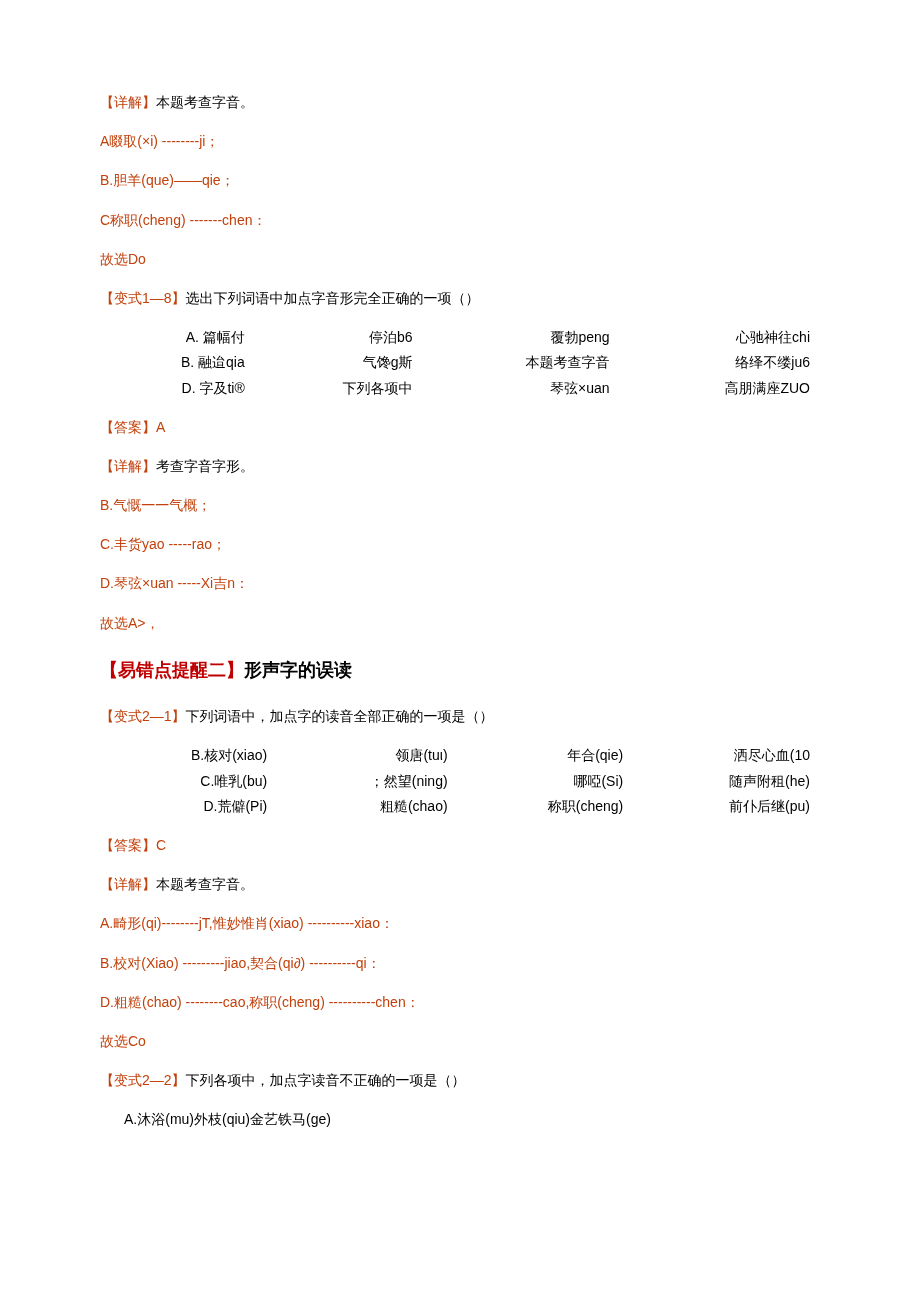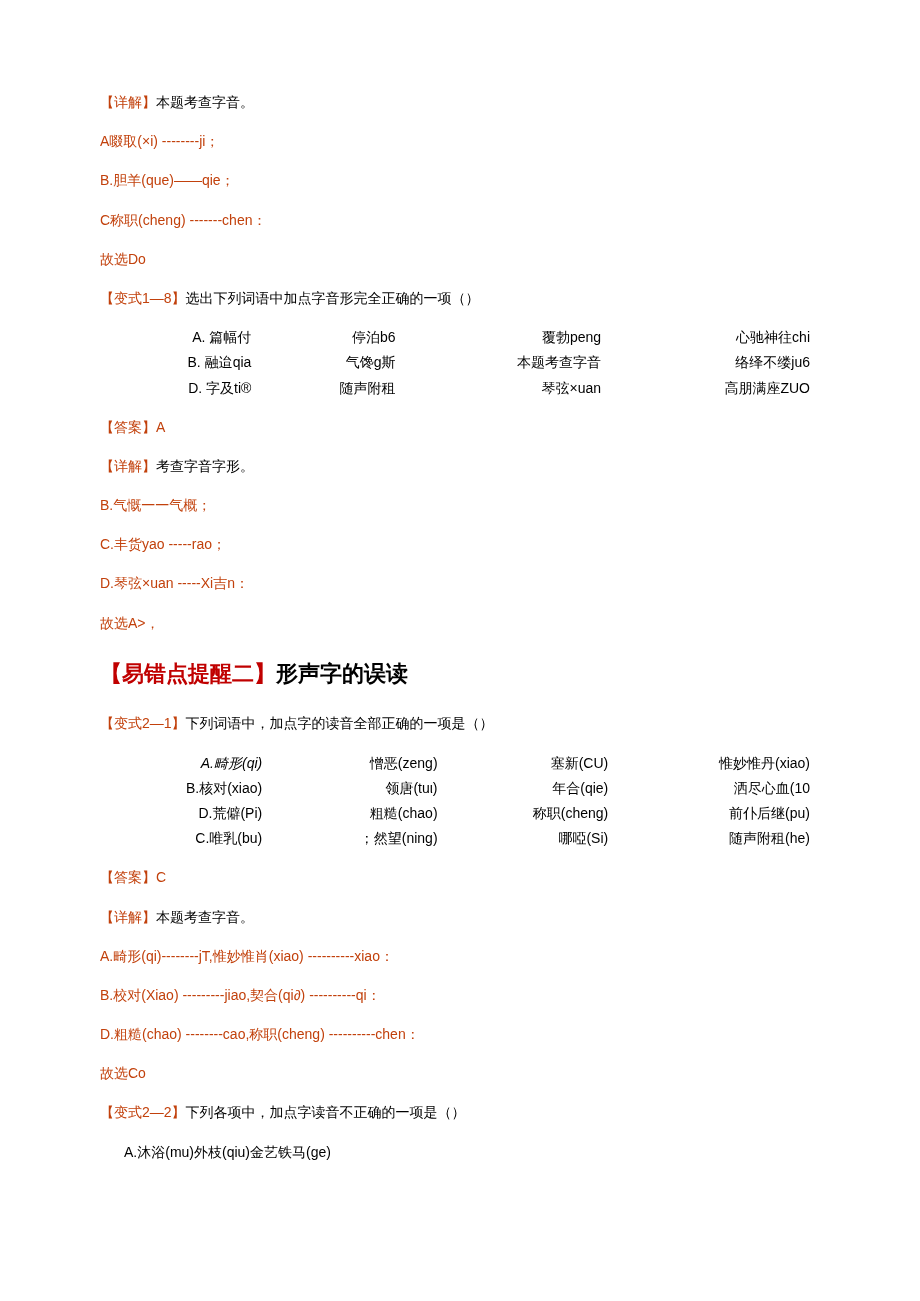--- a/index.html
+++ b/index.html
@@ -12,21 +12,21 @@
     padding: 90px 100px 40px 100px;
     width: 920px;
   }
   .red { color: #c2410c; }
   .line { margin-bottom: 14px; }
   .table { display: table; width: 100%; margin-bottom: 14px; }
   .trow { display: table-row; }
   .tcell { display: table-cell; padding-right: 10px; white-space: nowrap; text-align: right; }
   .heading {
     color: #c00000;
-    font-size: 22px;
+    font-size: 18px;
     font-weight: bold;
     margin: 18px 0 18px 0;
   }
   .heading .black { color: #000; }
   .indent { padding-left: 24px; }
 </style>
 </head>
 <body>
 
 <div class="line">
@@ -48,21 +48,21 @@
     <div class="tcell">心驰神往chi</div>
   </div>
   <div class="trow">
     <div class="tcell">B. 融迨qia</div>
     <div class="tcell">气馋ɡ斯</div>
     <div class="tcell">本题考查字音</div>
     <div class="tcell">络绎不缕ju6</div>
   </div>
   <div class="trow">
     <div class="tcell">D. 字及ti®</div>
-    <div class="tcell">随声附租</div>
+    <div class="tcell">下列各项中</div>
     <div class="tcell">琴弦×uan</div>
     <div class="tcell">高朋满座ZUO</div>
   </div>
 </div>
 
 <div class="line red">
   <span>【答案】</span><span>A</span>
 </div>
 <div class="line">
   <span class="red">【详解】</span><span>考查字音字形。</span>
@@ -75,42 +75,36 @@
 <div class="heading">
   <span>【易错点提醒二】</span><span class="black">形声字的误读</span>
 </div>
 
 <div class="line">
   <span class="red">【变式2—1】</span><span>下列词语中，加点字的读音全部正确的一项是（）</span>
 </div>
 
 <div class="table">
   <div class="trow">
-    <div class="tcell"><span style="font-style:italic;">A.畸形(qi)</span></div>
-    <div class="tcell">憎恶(zeng)</div>
-    <div class="tcell">塞新(CU)</div>
-    <div class="tcell">惟妙惟丹(xiao)</div>
-  </div>
-  <div class="trow">
     <div class="tcell">B.核对(xiao)</div>
     <div class="tcell">领唐(tuι)</div>
     <div class="tcell">年合(qie)</div>
     <div class="tcell">洒尽心血(10</div>
   </div>
   <div class="trow">
+    <div class="tcell">C.唯乳(bu)</div>
+    <div class="tcell">；然望(ning)</div>
+    <div class="tcell">哪啞(Si)</div>
+    <div class="tcell">随声附租(he)</div>
+  </div>
+  <div class="trow">
     <div class="tcell">D.荒僻(Pi)</div>
     <div class="tcell">粗糙(chao)</div>
     <div class="tcell">称职(cheng)</div>
     <div class="tcell">前仆后继(pu)</div>
-  </div>
-  <div class="trow">
-    <div class="tcell">C.唯乳(bu)</div>
-    <div class="tcell">；然望(ning)</div>
-    <div class="tcell">哪啞(Si)</div>
-    <div class="tcell">随声附租(he)</div>
   </div>
 </div>
 
 <div class="line red">
   <span>【答案】</span><span>C</span>
 </div>
 <div class="line">
   <span class="red">【详解】</span><span>本题考查字音。</span>
 </div>
 <div class="line red">A.畸形(qi)--------jT,惟妙惟肖(xiao) ----------xiao：</div>

